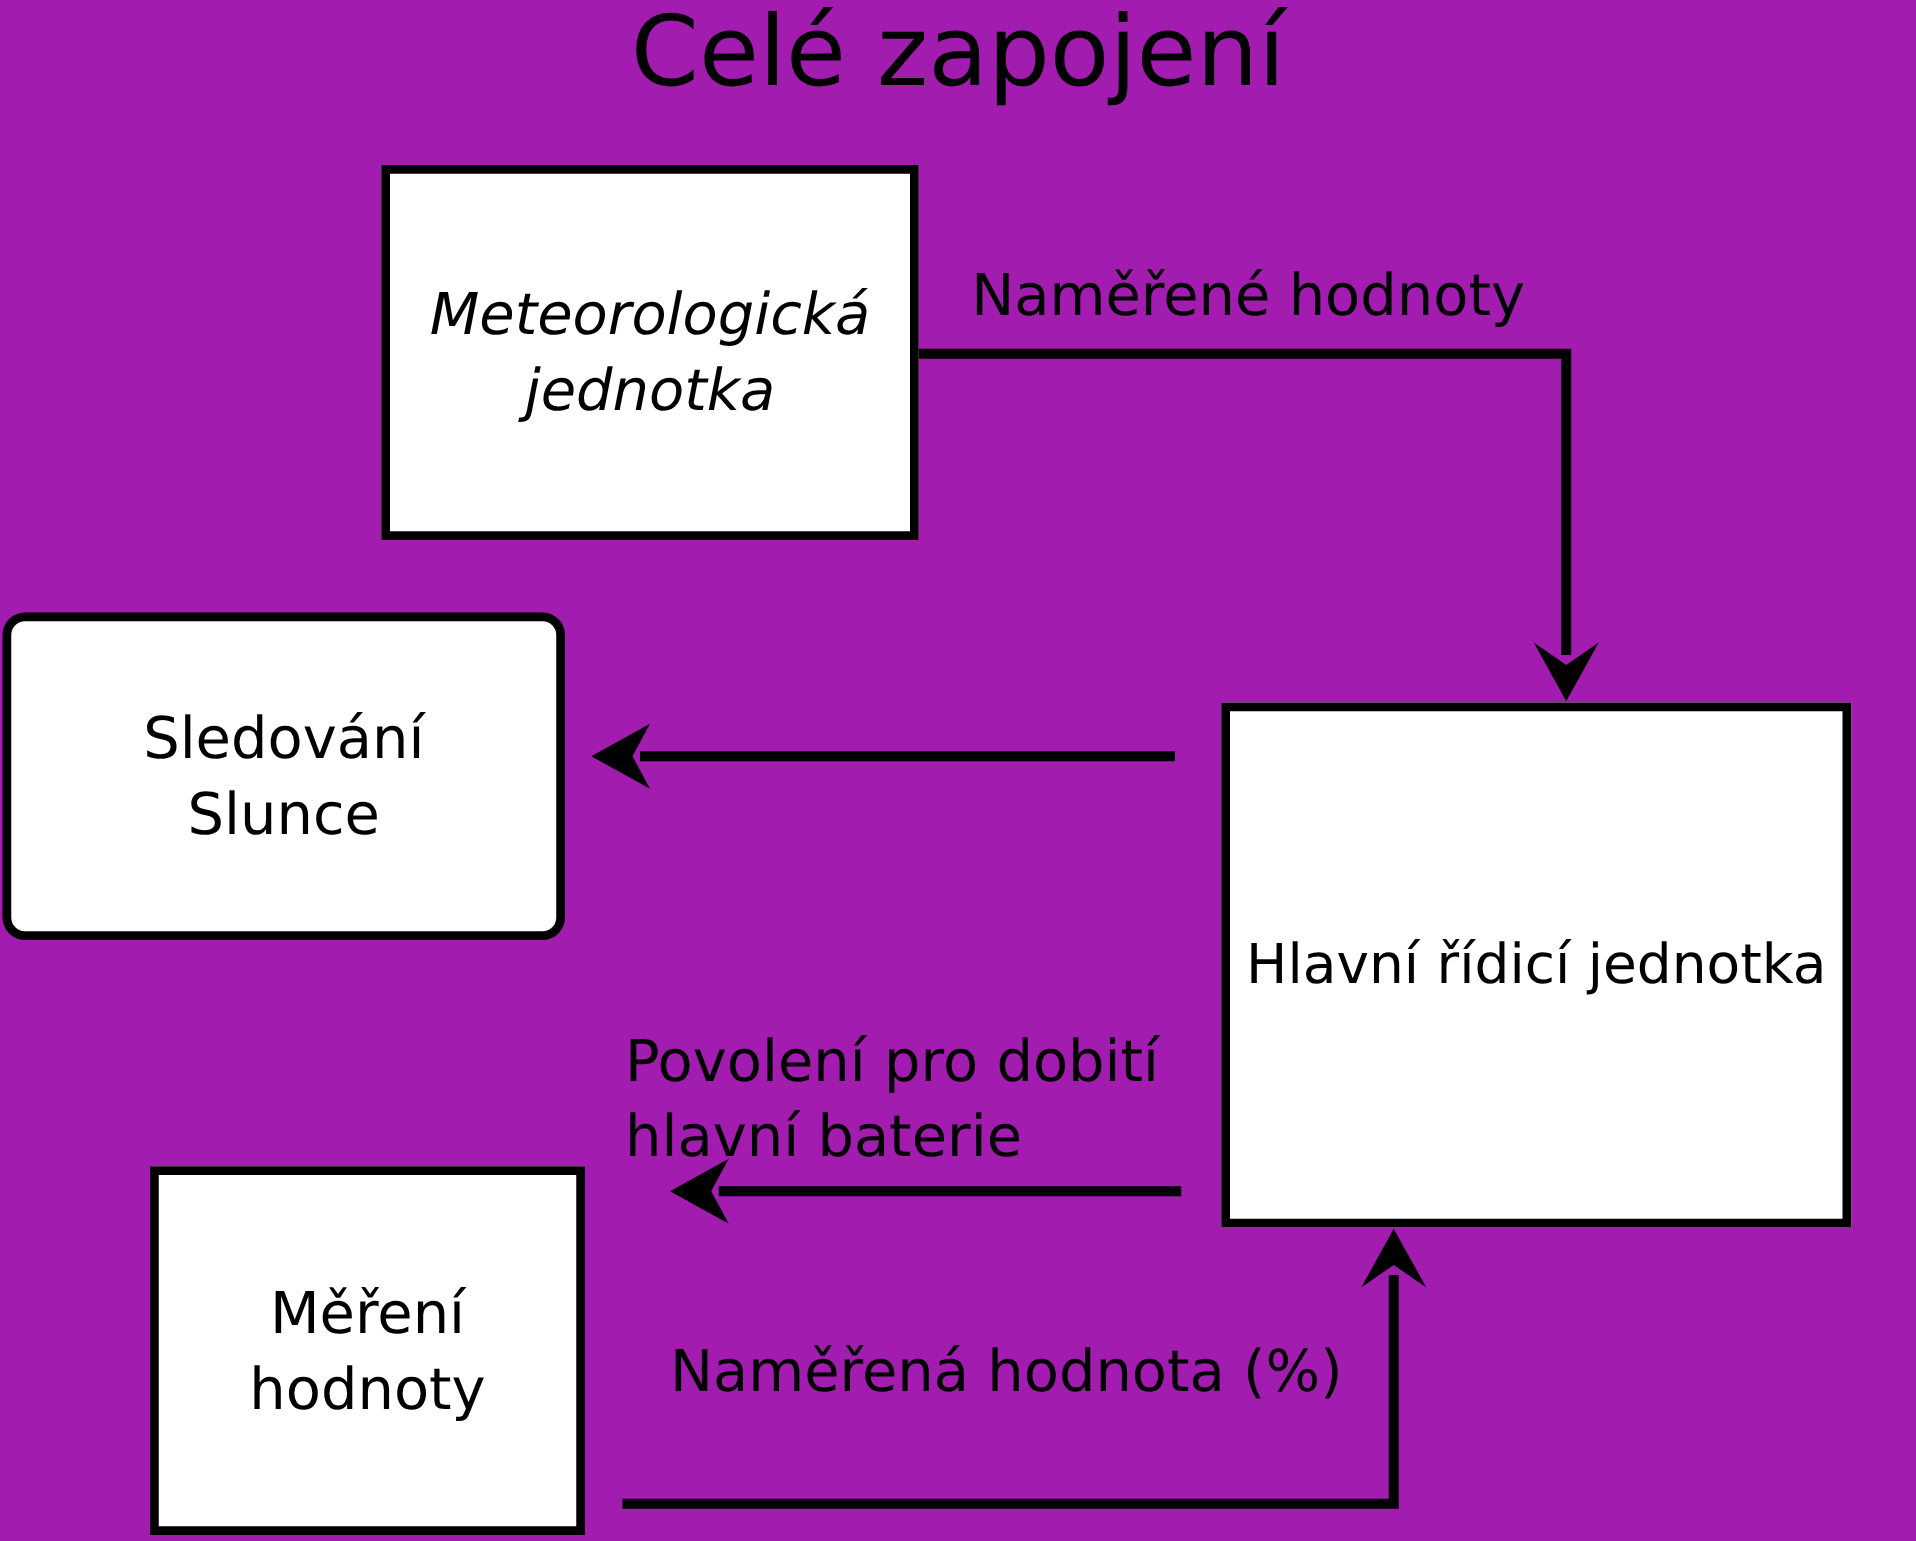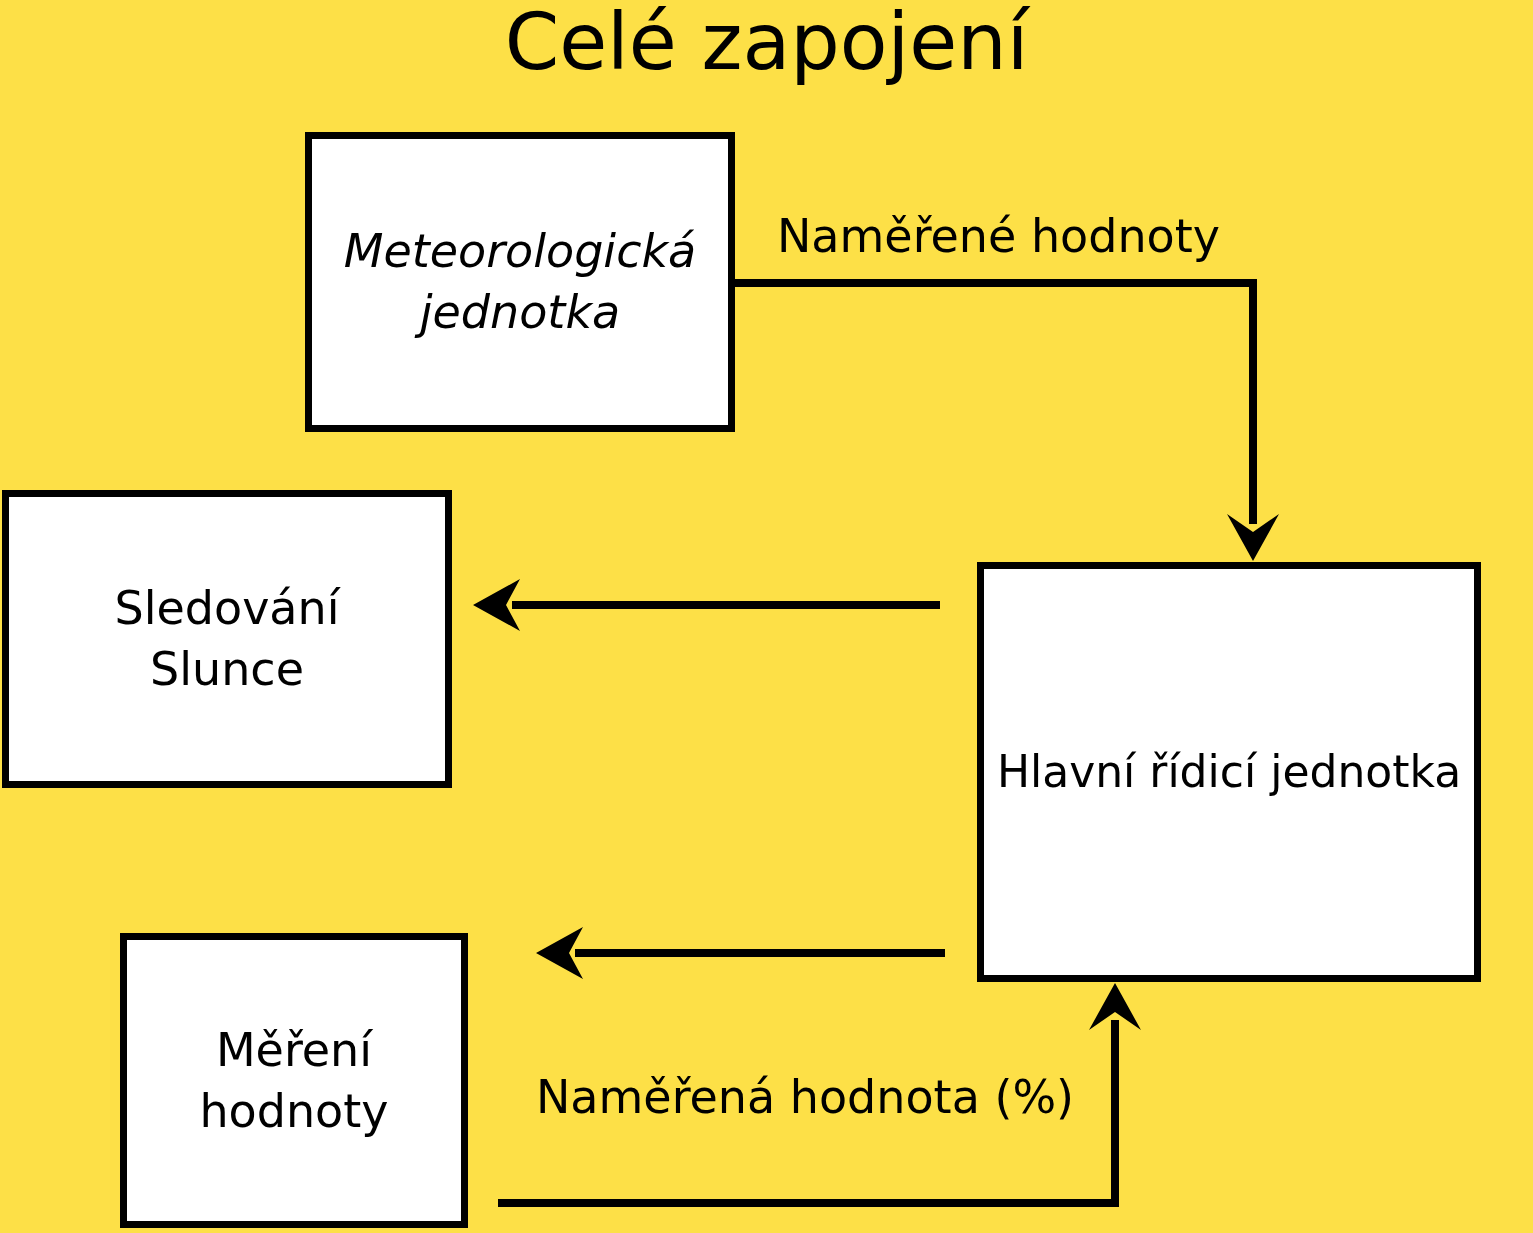--- a/index.html
+++ b/index.html
@@ -4,21 +4,21 @@
 <style>
   html, body {
     margin: 0;
     padding: 0;
     background: #ffffff;
   }
   #canvas {
     position: relative;
     width: 1533px;
     height: 1233px;
-    background: #fde047;
+    background: #a21caf;
     font-family: "DejaVu Sans", "Liberation Sans", sans-serif;
     color: #000000;
     overflow: hidden;
   }
   #connector-layer {
     position: absolute;
     left: 0;
     top: 0;
     width: 1533px;
     height: 1233px;
@@ -40,21 +40,21 @@
     background: #ffffff;
     display: flex;
     align-items: center;
     justify-content: center;
     text-align: center;
     font-size: 46px;
     line-height: 1.32;
     white-space: pre-line;
   }
   .node-meteo  { left: 305px; top: 132px;  width: 430px; height: 300px; font-style: italic; }
-  .node-sun    { left: 2px;   top: 490px;  width: 450px; height: 298px; }
+  .node-sun    { left: 2px;   top: 490px;  width: 450px; height: 262px; border-radius: 18px; }
   .node-energy { left: 120px; top: 933px;  width: 348px; height: 295px; }
   .node-main   { left: 977px; top: 562px;  width: 504px; height: 420px; font-size: 44px; }
   .edge-label {
     position: absolute;
     font-size: 46px;
     line-height: 1.3;
     white-space: pre-line;
   }
   .label-namerene-hodnoty  { left: 740px; top: 207px;  width: 480px; text-align: right; }
   .label-azimut            { left: 480px; top: 492px;  width: 500px; text-align: center; }
@@ -101,16 +101,18 @@
 Slunce</div>
 
   <div class="node node-energy">Měření
 hodnoty</div>
 
   <div class="node node-main">Hlavní řídicí jednotka</div>
 
   <div class="edge-label label-namerene-hodnoty">Naměřené hodnoty</div>
 
 
+  <div class="edge-label label-povoleni">Povolení pro dobití
+hlavní baterie</div>
 
   <div class="edge-label label-namerena-hodnota">Naměřená hodnota (%)</div>
 
 </div>
 
 </body></html>

